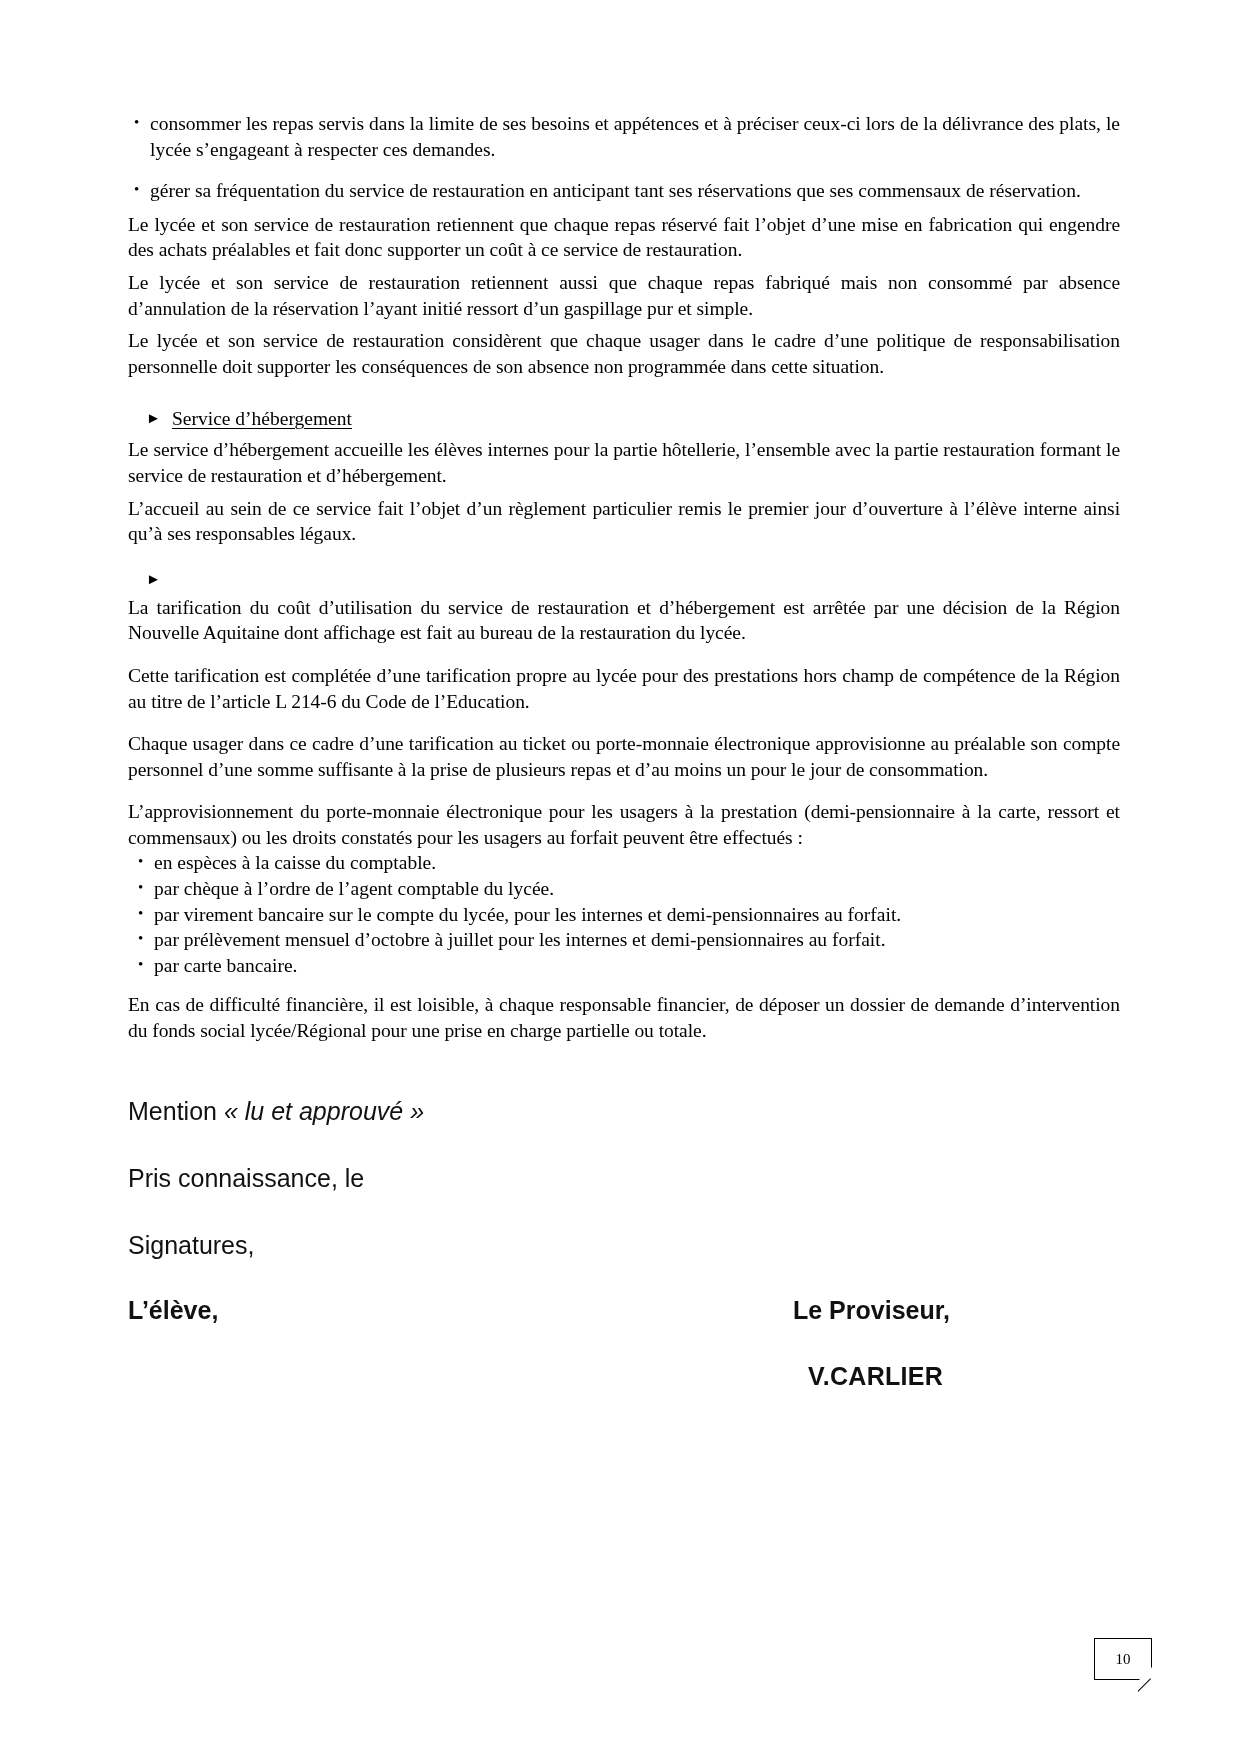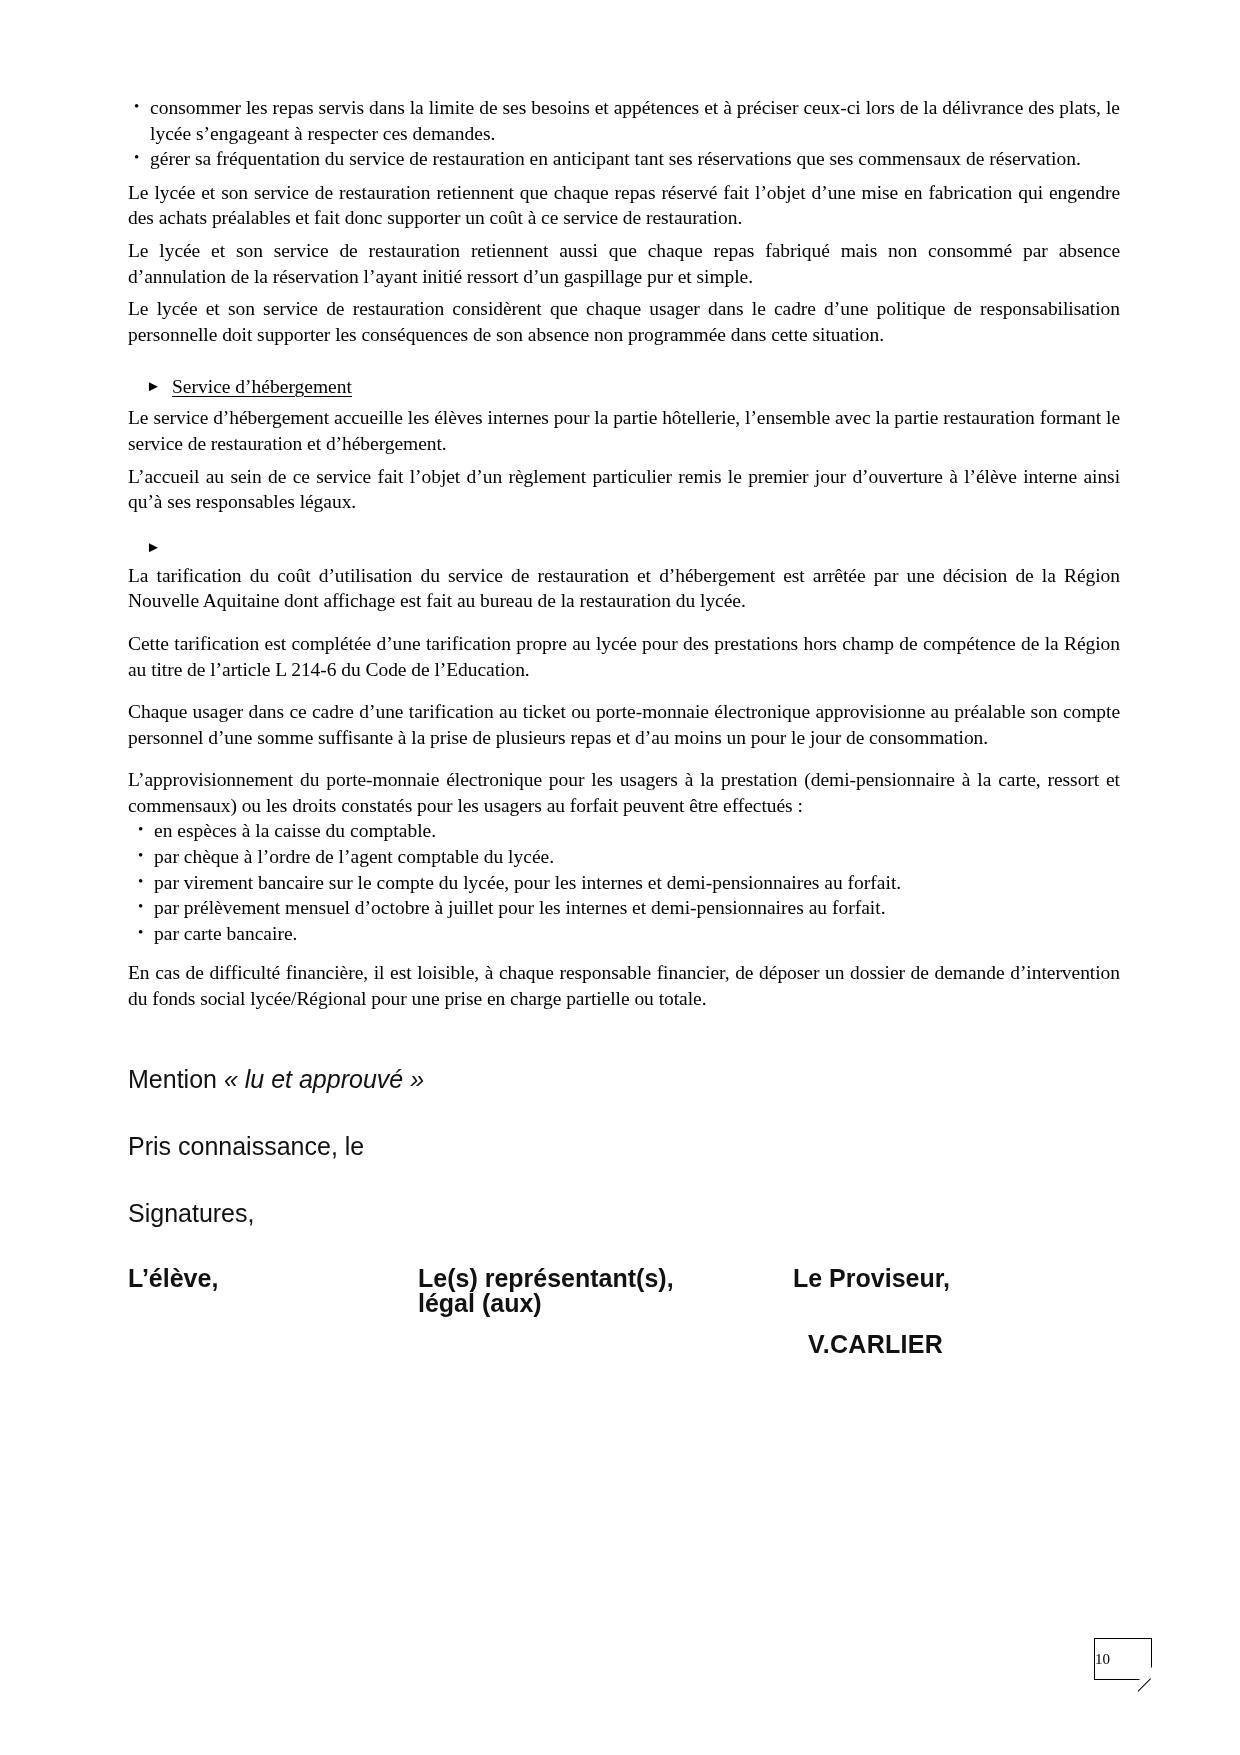--- a/index.html
+++ b/index.html
@@ -56,20 +56,21 @@
     content: "\2022";
     position: absolute;
     left: 10px;
     top: -1px;
     font-size: 15px;
   }
   
   .dot-list.top li {
     text-align: justify;
     padding-left: 22px;
+    margin-top: 16px;
   }
   .dot-list.top li::before { left: 6px; }
 
   
   .heading-row {
     display: flex;
     align-items: baseline;
     margin: 0 0 6px 0;
     padding-left: 18px;
   }
@@ -129,21 +130,21 @@
     right: 88px;
     bottom: 75px;
     width: 58px;
     height: 42px;
     border: 1px solid #000;
     background: #fff;
     font-family: "Liberation Serif", serif;
     font-size: 15px;
     display: flex;
     align-items: center;
-    justify-content: flex-start;
+    justify-content: center;
     box-sizing: border-box;
     margin-left: 44px;
   }
   .page-number-box .fold {
     position: absolute;
     right: -1px;
     bottom: -1px;
     width: 0;
     height: 0;
     border-left: 13px solid transparent;
@@ -215,24 +216,20 @@
     <div class="sig-line sig-mention">
       <span>Mention </span><em>« lu et approuvé »</em>
     </div>
 
     <div class="sig-line">Pris connaissance, le</div>
 
     <div class="sig-line">Signatures,</div>
 
     <div class="sig-cols">
       <div class="sig-col c1">L’élève,</div>
-      <div class="sig-col c2">
-        <div>Le(s) représentant(s),</div>
-        <div>légal (aux)</div>
-      </div>
       <div class="sig-col c3">Le Proviseur,</div>
       <div class="sig-name">V.CARLIER</div>
     </div>
   </div>
 
   <div class="page-number-box">
     <span>10</span>
     <span class="fold"></span>
     <span class="fold-line"></span>
   </div>

